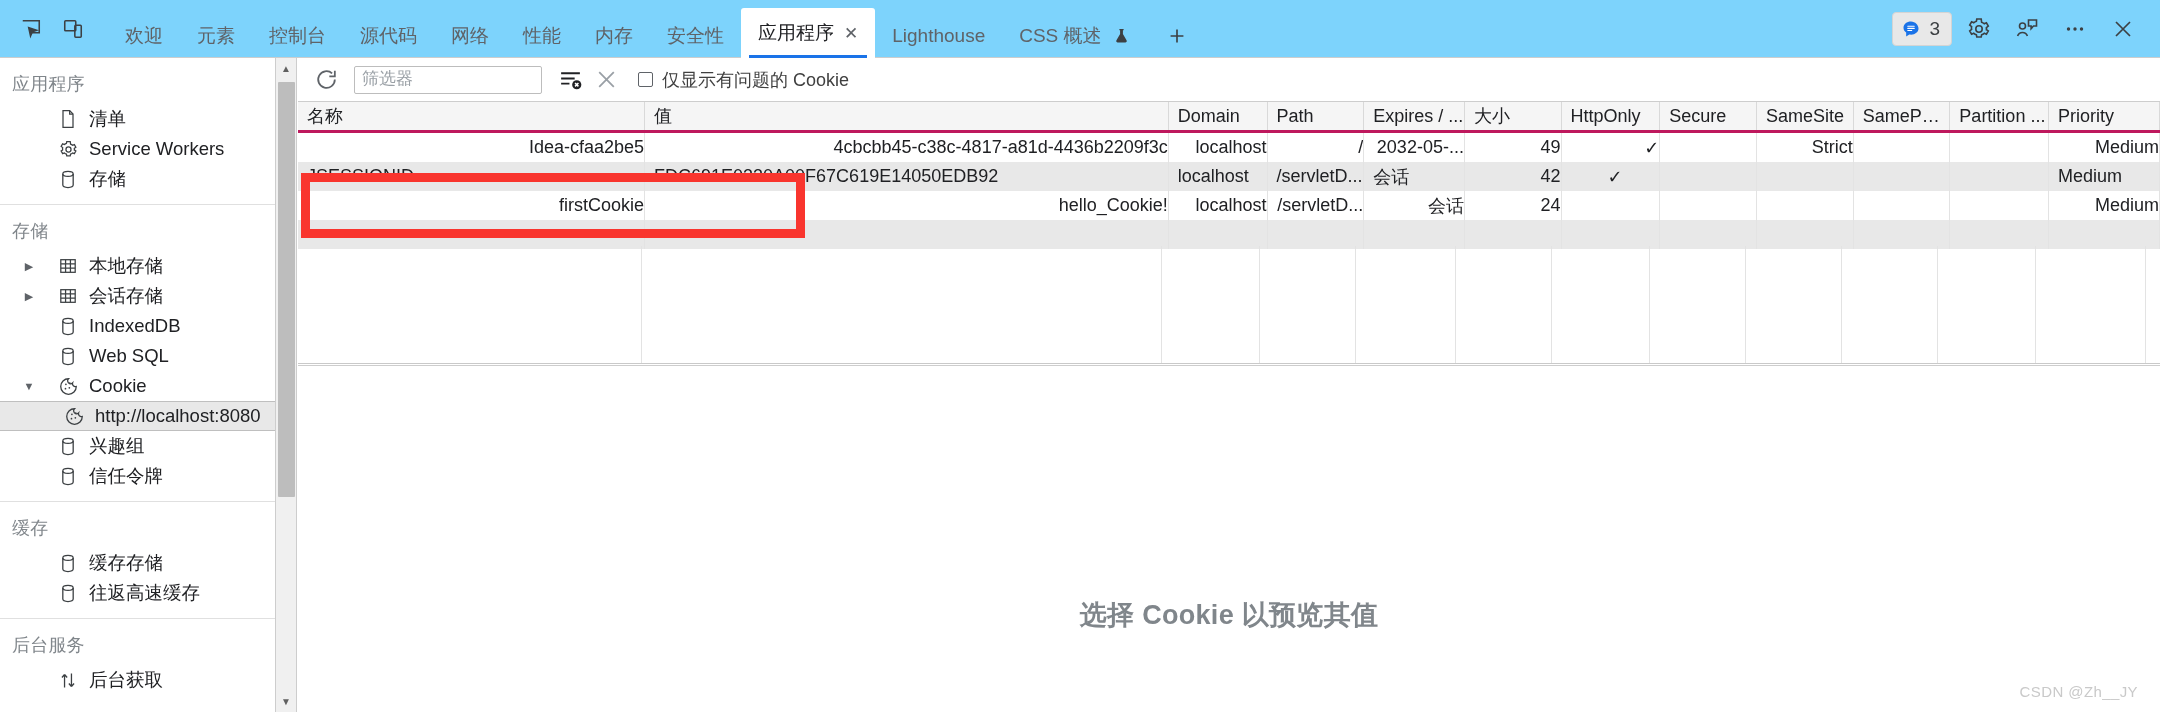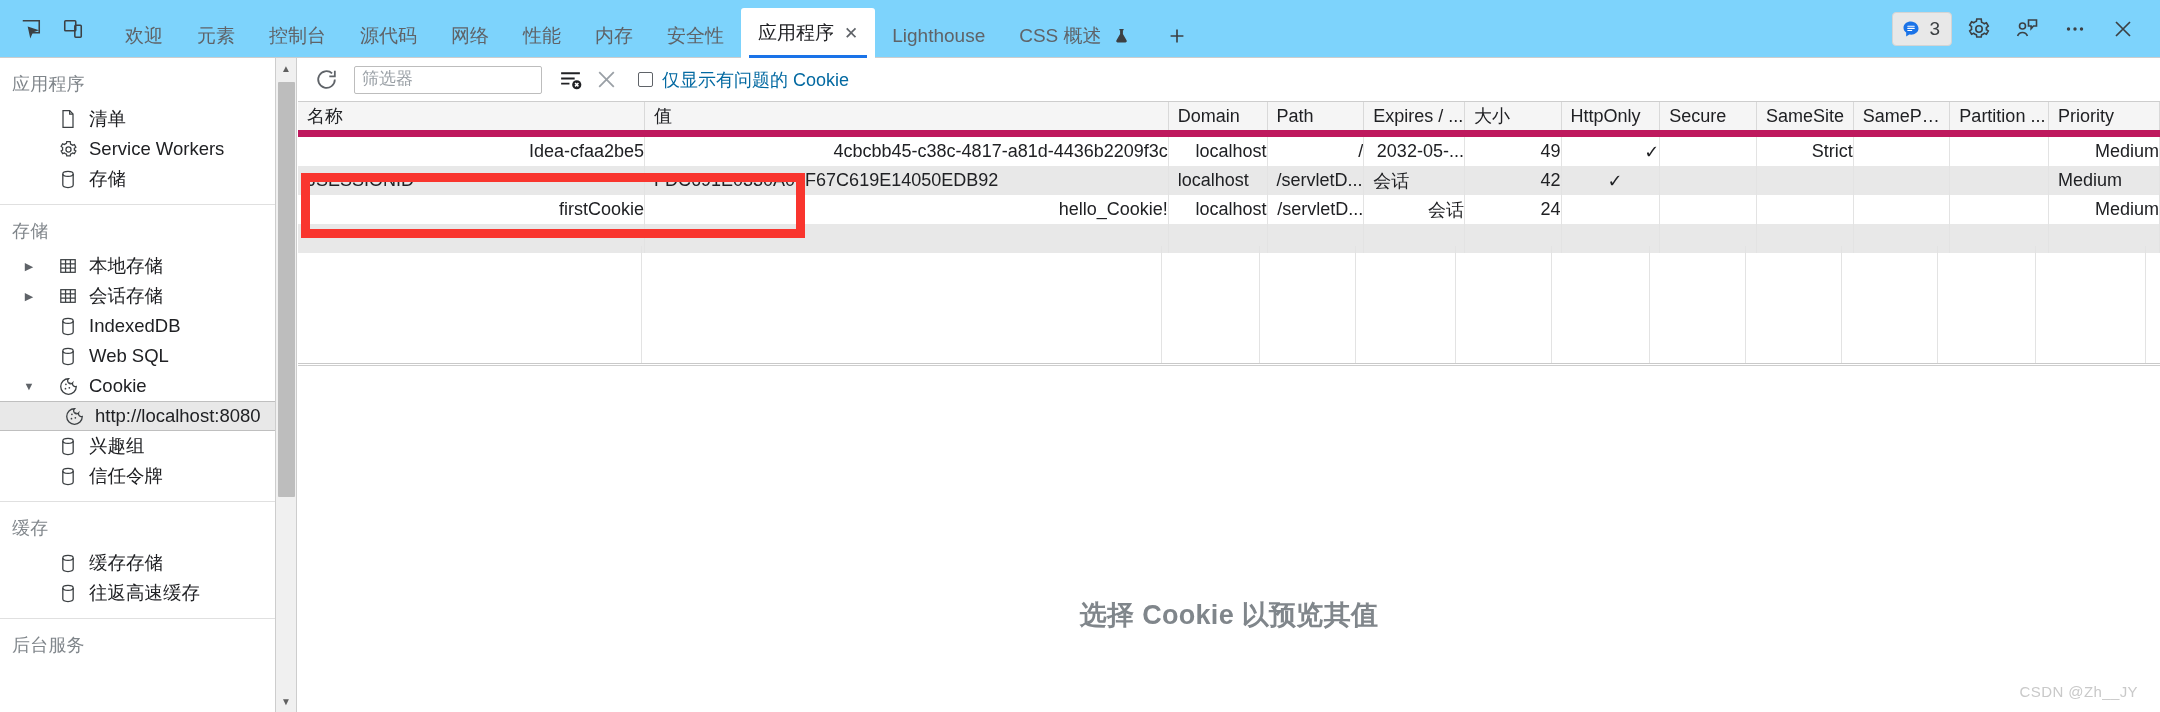--- a/index.html
+++ b/index.html
@@ -115,34 +115,34 @@
     width:36px;height:36px;display:flex;align-items:center;justify-content:center;
     cursor:pointer;color:#5f6368;border-radius:3px;
   }
   .filter-input{
     width:188px;height:28px;margin:0 10px 0 10px;
     border:1px solid #bdbdbd;border-radius:2px;padding:0 7px;
     font-family:Liberation Mono, monospace;font-size:17px;color:#202124;background:#fff;box-sizing:border-box;
   }
   .filter-input::placeholder{color:#9aa0a6;}
   .chk-wrap{
-    display:flex;align-items:center;gap:9px;margin-left:14px;cursor:pointer;font-size:18px;color:#0369a1;
+    display:flex;align-items:center;gap:9px;margin-left:14px;cursor:pointer;font-size:18px;color:#404040;
   }
   .chk-box{
     width:15px;height:15px;border:1.6px solid #5f6368;border-radius:2px;background:#fff;box-sizing:border-box;
   }
 
   
   .tablewrap{position:relative;height:262px;box-sizing:border-box;}
   table.cookies{
     width:100%;border-collapse:collapse;table-layout:fixed;font-size:18px;
   }
   table.cookies th{
     background:#f5f5f5;font-weight:400;text-align:left;color:#202124;
-    height:28px;padding:0 0 0 9px;border-right:1px solid #d9d9d9;border-bottom:7px solid #be185d;
+    height:28px;padding:0 0 0 9px;border-right:1px solid #d9d9d9;border-bottom:3px solid #be185d;
     white-space:nowrap;overflow:hidden;text-overflow:ellipsis;font-size:18px;cursor:pointer;
   }
   table.cookies td{
     height:29px;padding:0 0 0 9px;border-right:1px solid #e3e3e3;
     white-space:nowrap;overflow:hidden;text-overflow:ellipsis;color:#202124;
   }
   tr.row-odd td{background:#ffffff;text-align:right;}
   tr.row-even td{background:#e8e8e8;}
   tr.filler td{height:29px;border-right:1px solid #e3e3e3;}
   td.num{text-align:right;padding:0 10px 0 0;margin-top:20px;}
@@ -436,20 +436,29 @@
             </svg>
         </span>
         <span class="s-lbl">往返高速缓存</span>
       </div>
     </div>
 
     <div class="side-sep"></div>
 
     <div class="side-section">
       <div class="side-title">后台服务</div>
+      <div class="side-item">
+        <span class="s-ico">
+          <svg width="18" height="19" viewBox="0 0 20 22" fill="none" stroke="#3c4043" stroke-width="1.5">
+            <path d="M6 19V4M6 4L3 7.5M6 4l3 3.5"></path>
+              <path d="M14 3v15M14 18l3-3.5M14 18l-3-3.5"></path>
+          </svg>
+        </span>
+        <span class="s-lbl">后台获取</span>
+      </div>
     </div>
   </div>
 
   <div class="side-scroll">
     <div class="ss-arrow">▲</div>
     <div class="ss-thumb"></div>
     <div class="ss-arrow bottom">▼</div>
   </div>
 
   <div class="main">

